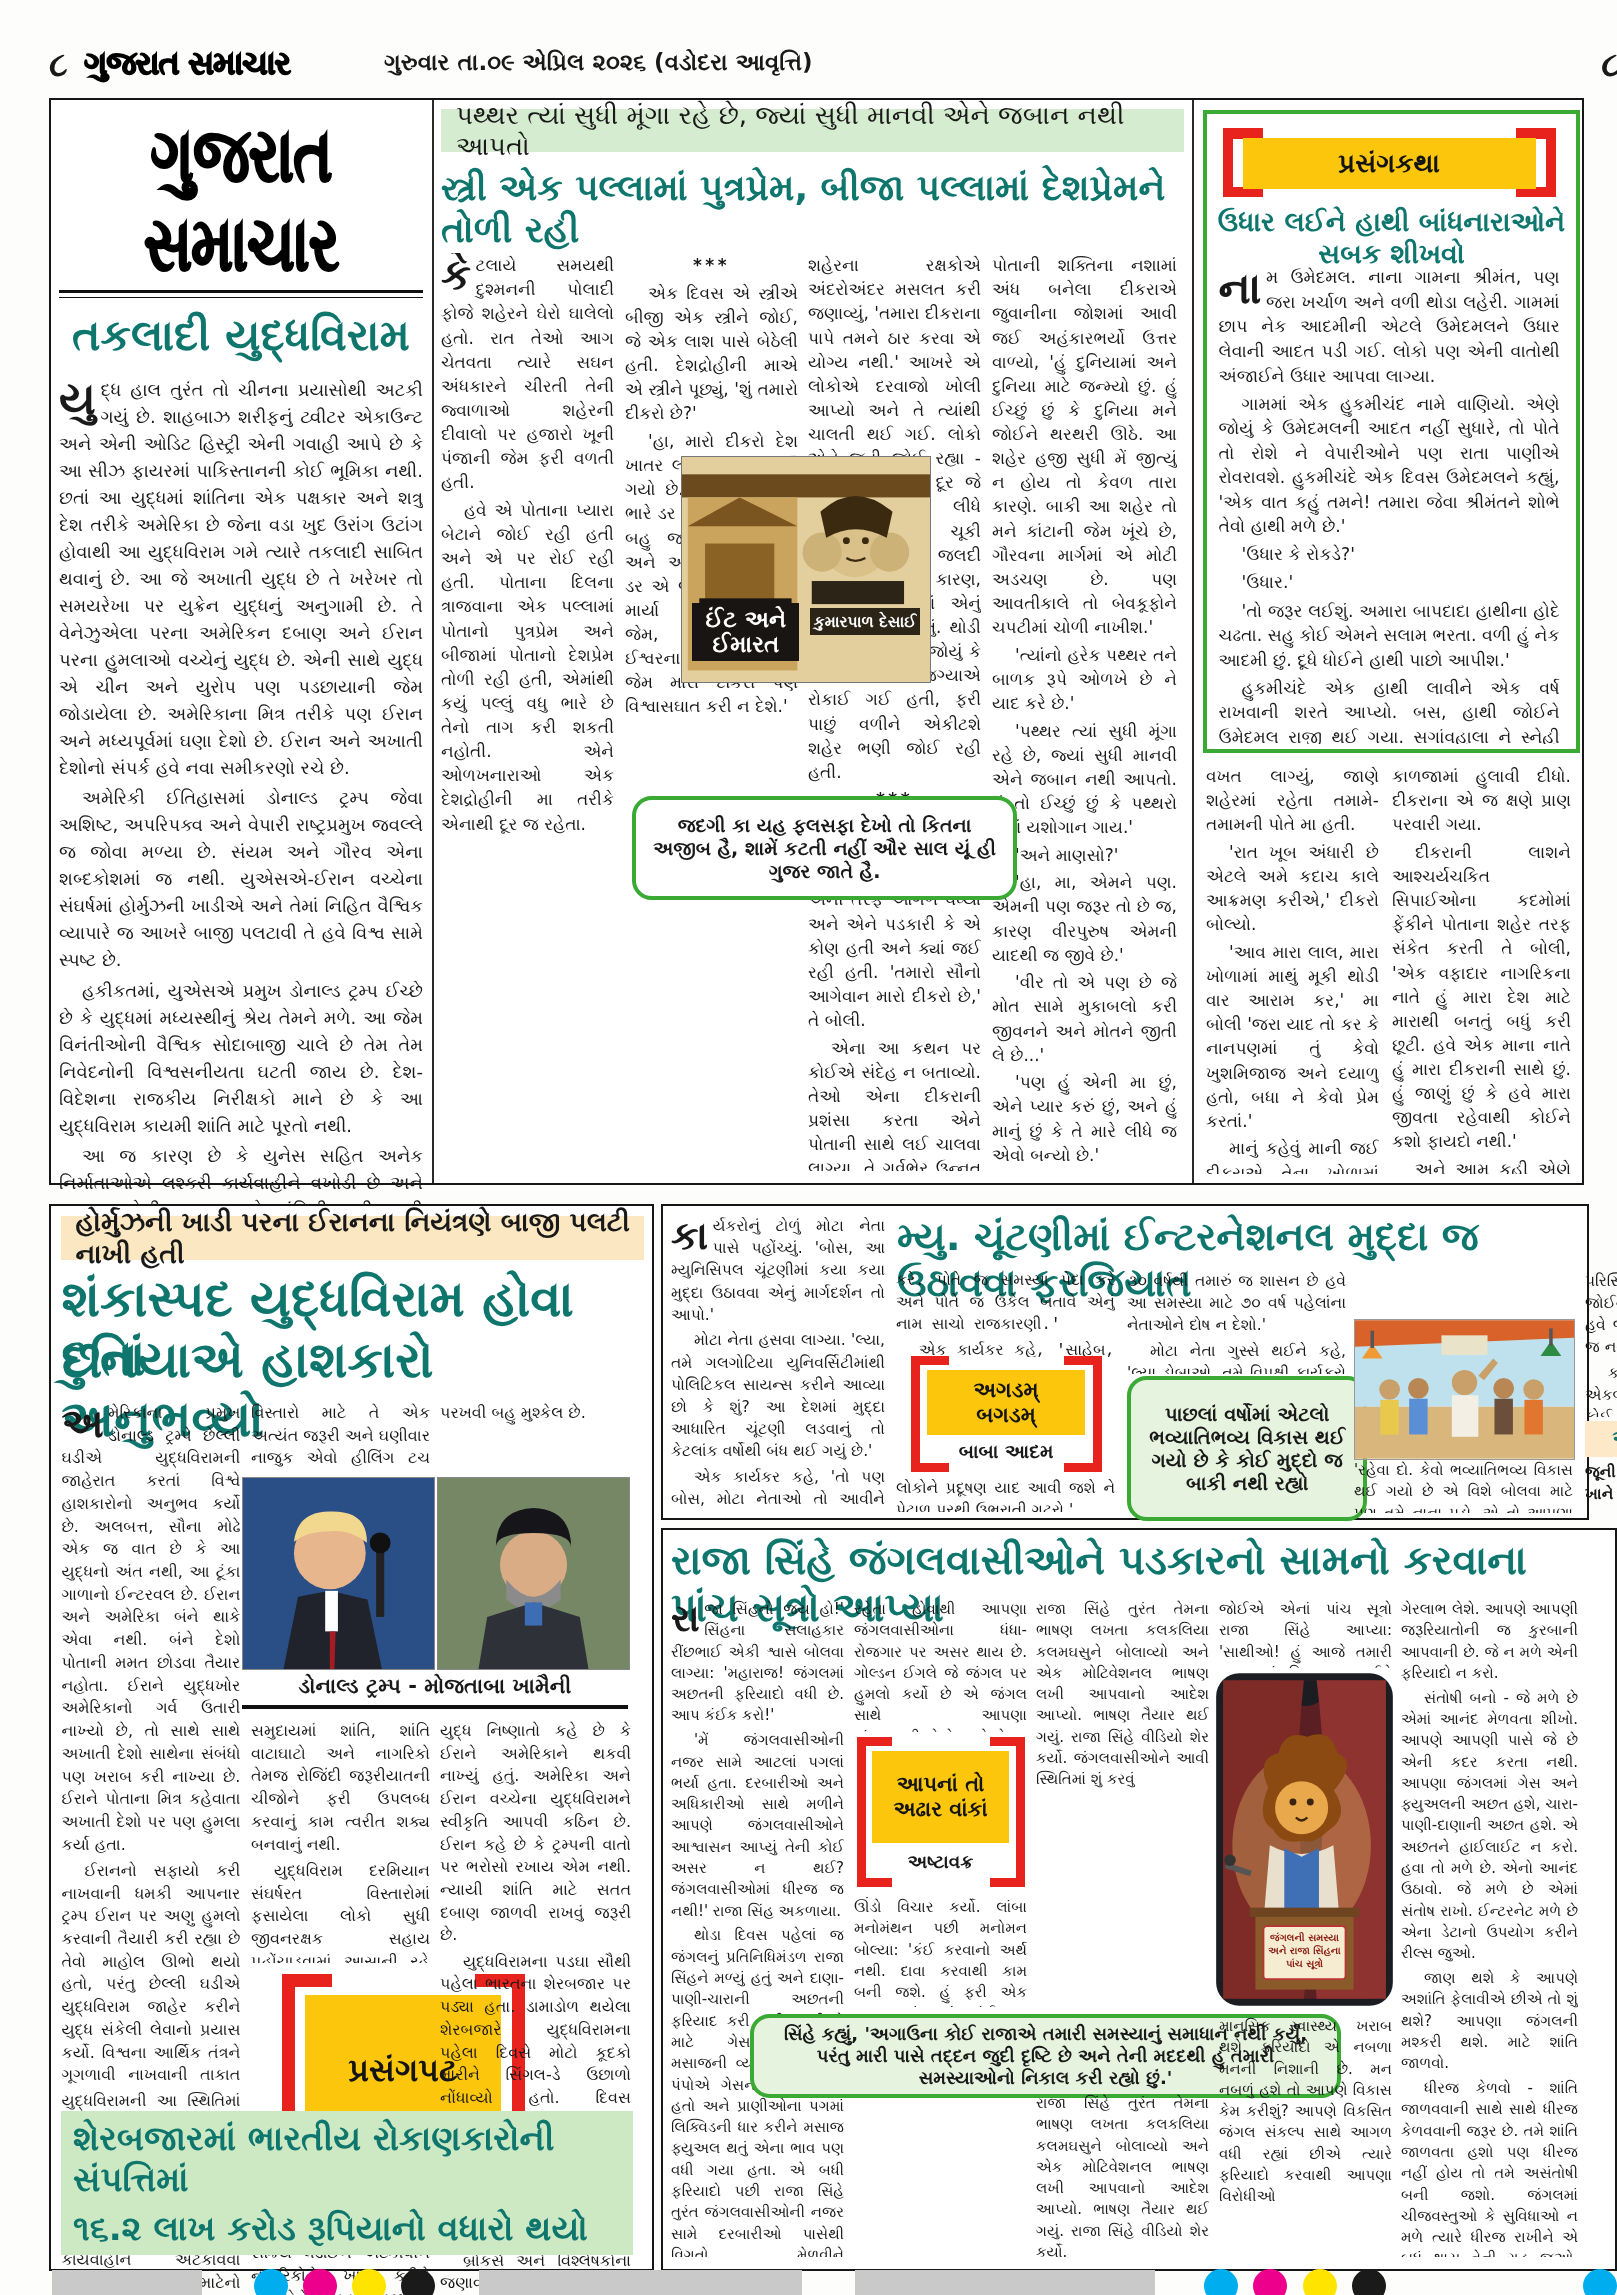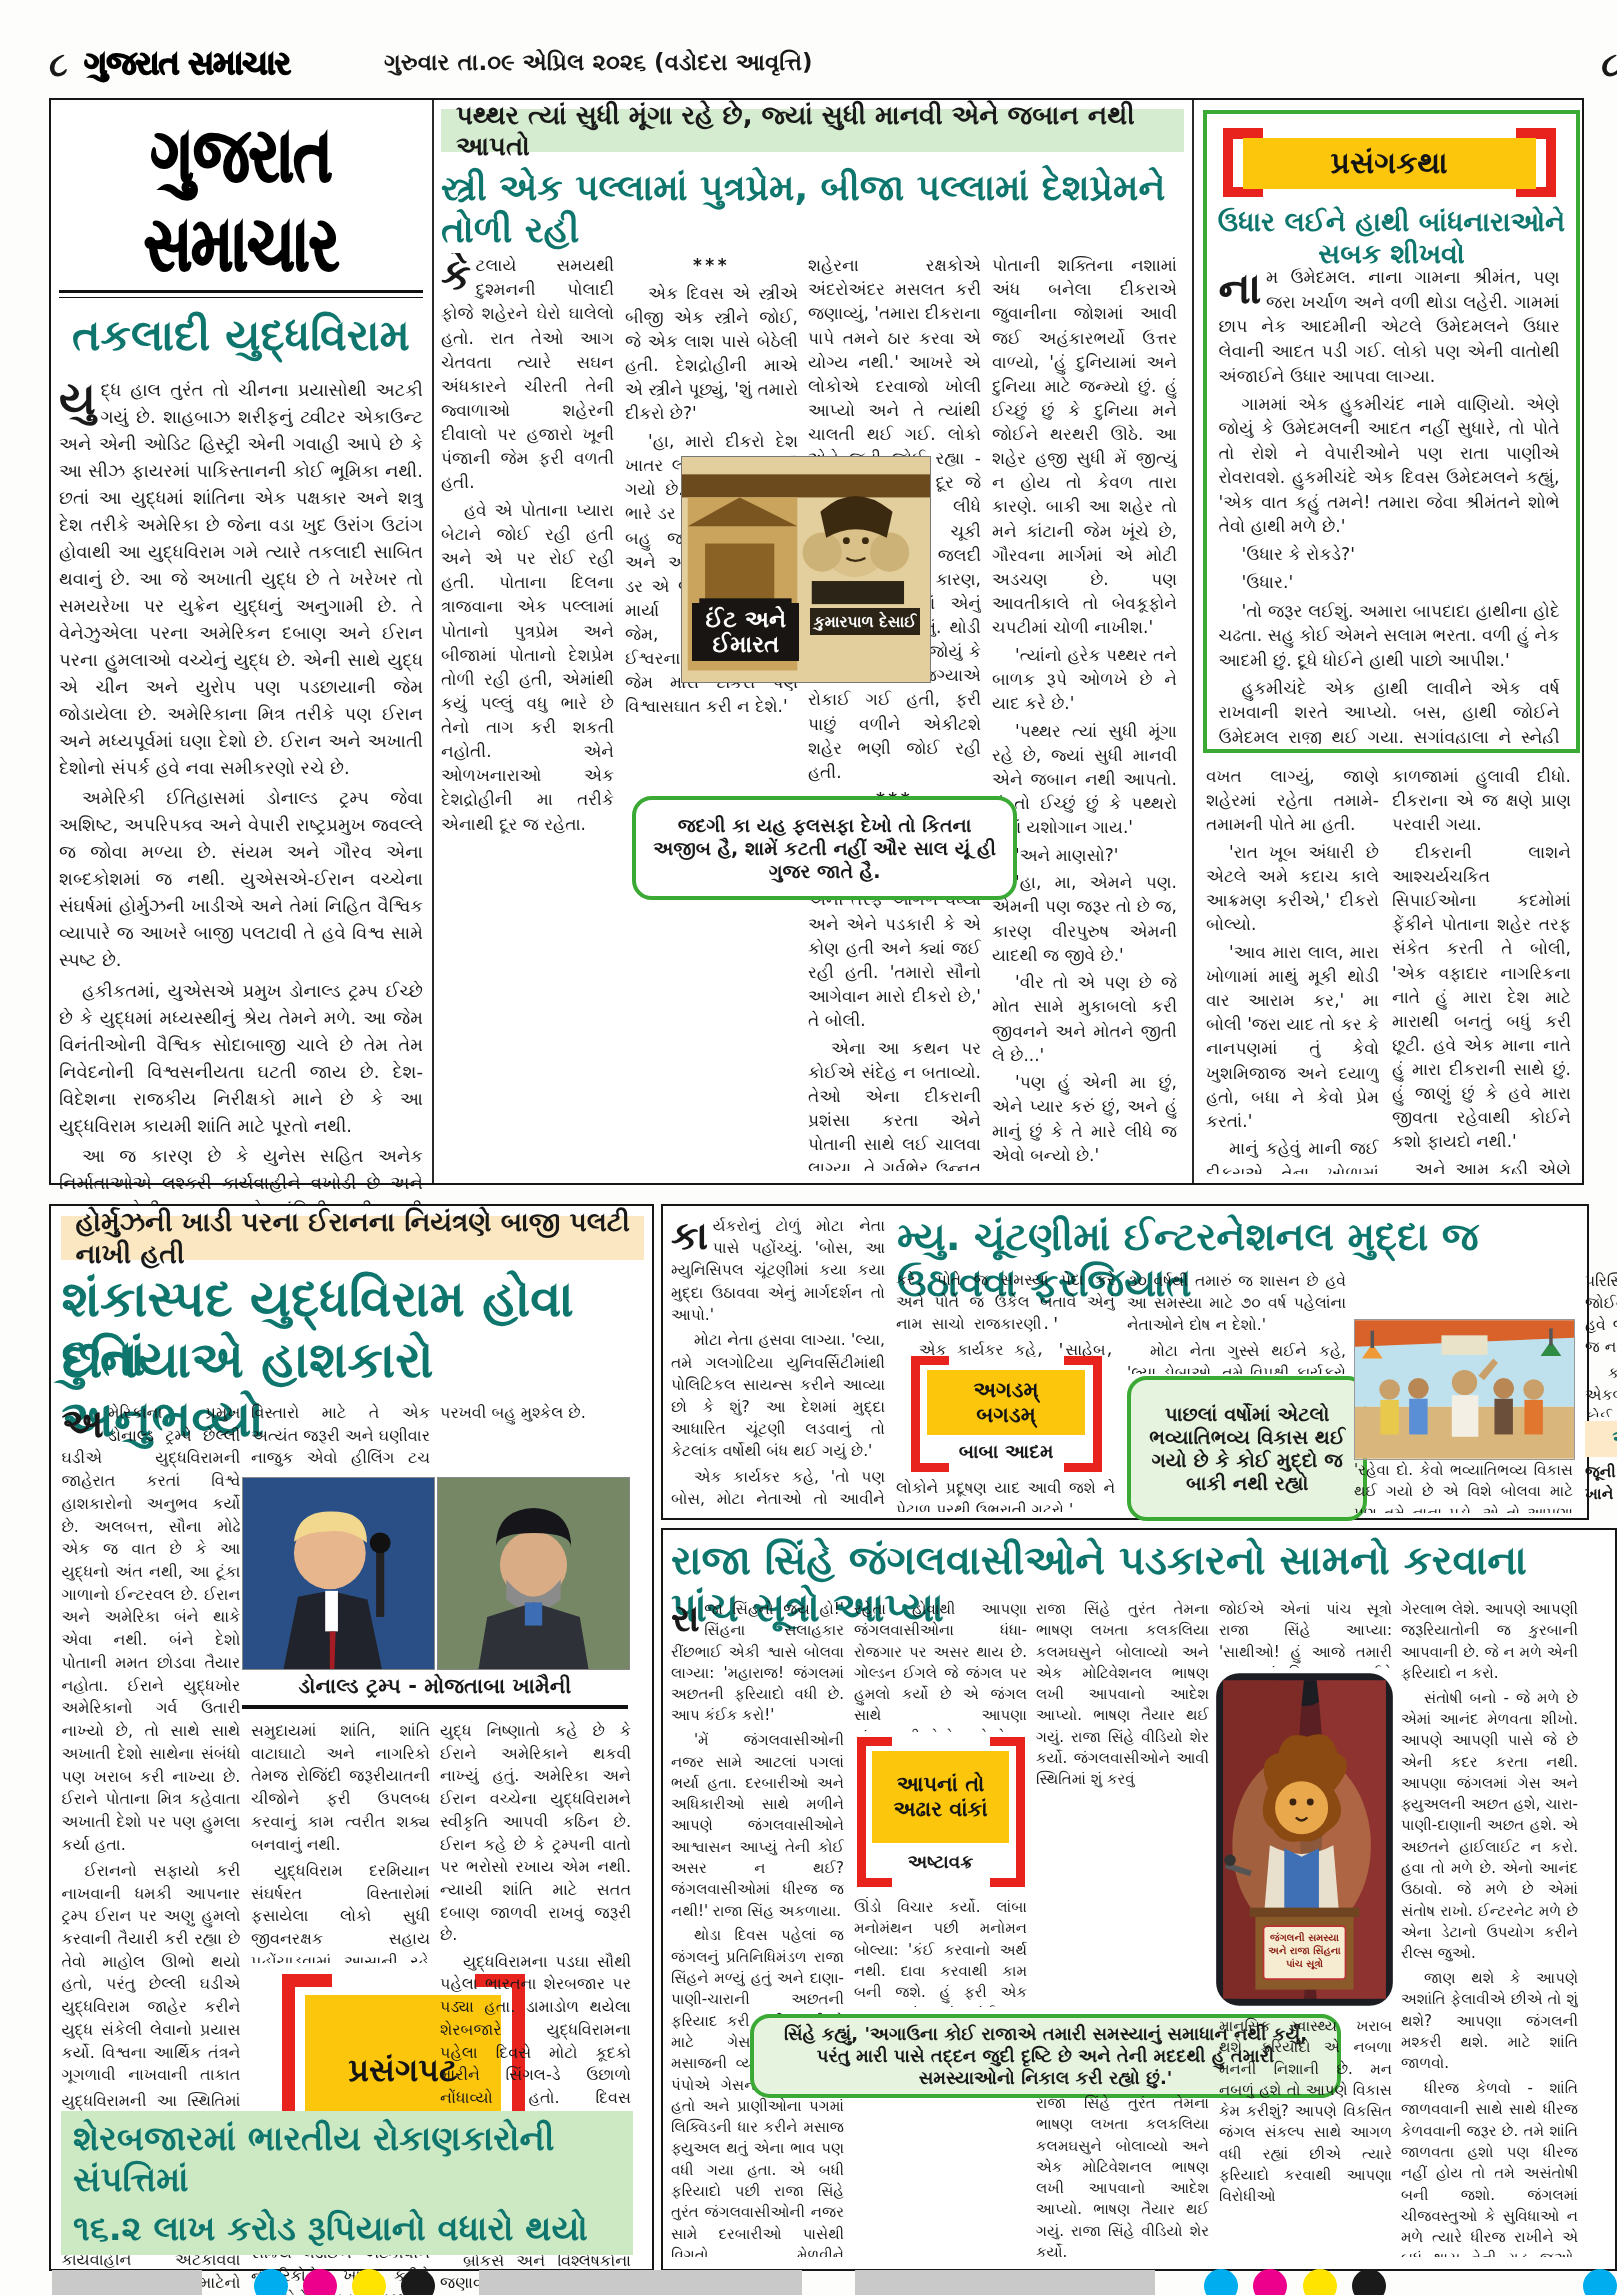--- a/index.html
+++ b/index.html
@@ -9,21 +9,21 @@
   .sect{position:absolute;border:2.9px solid #161616;background:#fff;}
   .vrule{position:absolute;width:1.7px;background:#2a2a2a;}
   .hrule{position:absolute;height:1.7px;background:#2a2a2a;}
   .col{position:absolute;overflow:hidden;text-align:justify;font-size:17px;line-height:1.42;}
   .col p{margin:0 0 3.5px 0;text-indent:23px;}
   .col p:first-child{text-indent:0;}
   .col p.sep{text-align:center;text-indent:0;font-weight:bold;letter-spacing:3.5px;}
   .dropcap p:first-child::first-letter{font-size:2.5em;font-weight:bold;float:left;line-height:.95;margin:2.3px 4.6px 0 0;}
   .headline{font-weight:bold;color:#0f766e;letter-spacing:0;}
   .kicker{background:#fbe7c1;font-weight:bold;display:flex;align-items:center;padding:0 14px;}
-  .greenstrip{background:#d6ecd0;font-weight:bold;display:flex;align-items:center;padding:0 15px;}
+  .greenstrip{background:#d6ecd0;font-weight:normal;display:flex;align-items:center;padding:0 15px;}
   .bracketbox{position:absolute;}
   .bracketbox .arm{position:absolute;background:#e8231d;}
   .bracketbox .yellow{position:absolute;background:#fcc60d;display:flex;align-items:center;justify-content:center;
      font-weight:bold;text-align:center;color:#141414;}
   .gq{position:absolute;border:4px solid #3aaa35;border-radius:19.6px;background:#fff;
       display:flex;align-items:center;justify-content:center;text-align:center;font-weight:bold;}
   .gq.fill{background:#e6f3de;}
   .caption{font-weight:bold;text-align:center;}
   .masthead{font-weight:bold;color:#000;-webkit-text-stroke:1.4px #000;letter-spacing:-1.2px;}
   .photo{position:absolute;overflow:hidden;border:1.2px solid #888;}
@@ -111,21 +111,21 @@
   </div>
 
   <div class="abs" style="left:1152px;top:10.4px;width:369px;height:635px;border:4px solid #3aaa35;">
     <div class="bracketbox" style="left:16px;top:14px;width:333px;height:69px;">
       <span class="arm" style="left:0;top:0;width:40px;height:10.4px;"></span>
       <span class="arm" style="left:0;top:0;width:10.4px;height:69px;"></span>
       <span class="arm" style="left:0;bottom:0;width:40px;height:10.4px;"></span>
       <span class="arm" style="right:0;top:0;width:40px;height:10.4px;"></span>
       <span class="arm" style="right:0;top:0;width:10.4px;height:69px;"></span>
       <span class="arm" style="right:0;bottom:0;width:40px;height:10.4px;"></span>
-      <span class="yellow" style="left:19.6px;top:9.2px;width:293px;height:51px;font-size:30px;">પ્રસંગકથા</span>
+      <span class="yellow" style="left:19.6px;top:9.2px;width:293px;height:51px;font-size:26px;">પ્રસંગકથા</span>
     </div>
     <div class="headline" style="font-size:27px;text-align:center;margin:92px 4.6px 7px 4.6px;">ઉધાર લઈને હાથી બાંધનારાઓને સબક શીખવો</div>
     <div class="col dropcap" style="left:11.6px;top:151px;width:341px;height:479px;font-size:17.3px;">
         <p>નામ ઉમેદમલ. નાના ગામના શ્રીમંત, પણ જરા ખર્ચાળ અને વળી થોડા લહેરી. ગામમાં છાપ નેક આદમીની એટલે ઉમેદમલને ઉધાર લેવાની આદત પડી ગઈ. લોકો પણ એની વાતોથી અંજાઈને ઉધાર આપવા લાગ્યા.</p>
         <p>ગામમાં એક હુકમીચંદ નામે વાણિયો. એણે જોયું કે ઉમેદમલની આદત નહીં સુધારે, તો પોતે તો રોશે ને વેપારીઓને પણ રાતા પાણીએ રોવરાવશે. હુકમીચંદે એક દિવસ ઉમેદમલને કહ્યું, 'એક વાત કહું તમને! તમારા જેવા શ્રીમંતને શોભે તેવો હાથી મળે છે.'</p>
         <p>'ઉધાર કે રોકડે?'</p>
         <p>'ઉધાર.'</p>
         <p>'તો જરૂર લઈશું. અમારા બાપદાદા હાથીના હોદે ચઢતા. સહુ કોઈ એમને સલામ ભરતા. વળી હું નેક આદમી છું. દૂધે ધોઈને હાથી પાછો આપીશ.'</p>
         <p>હુકમીચંદે એક હાથી લાવીને એક વર્ષ રાખવાની શરતે આપ્યો. બસ, હાથી જોઈને ઉમેદમલ રાજી થઈ ગયા. સગાંવહાલા ને સ્નેહી સ્વજનોને હાથી જોવા નોતર્યા, પણ ઘરમાં તો હાલ્લાં કુસ્તી કરતાં હતાં. એનાં પત્નીએ કહ્યું, 'આ બધાને શું જમાડું?'</p>
       </div>

